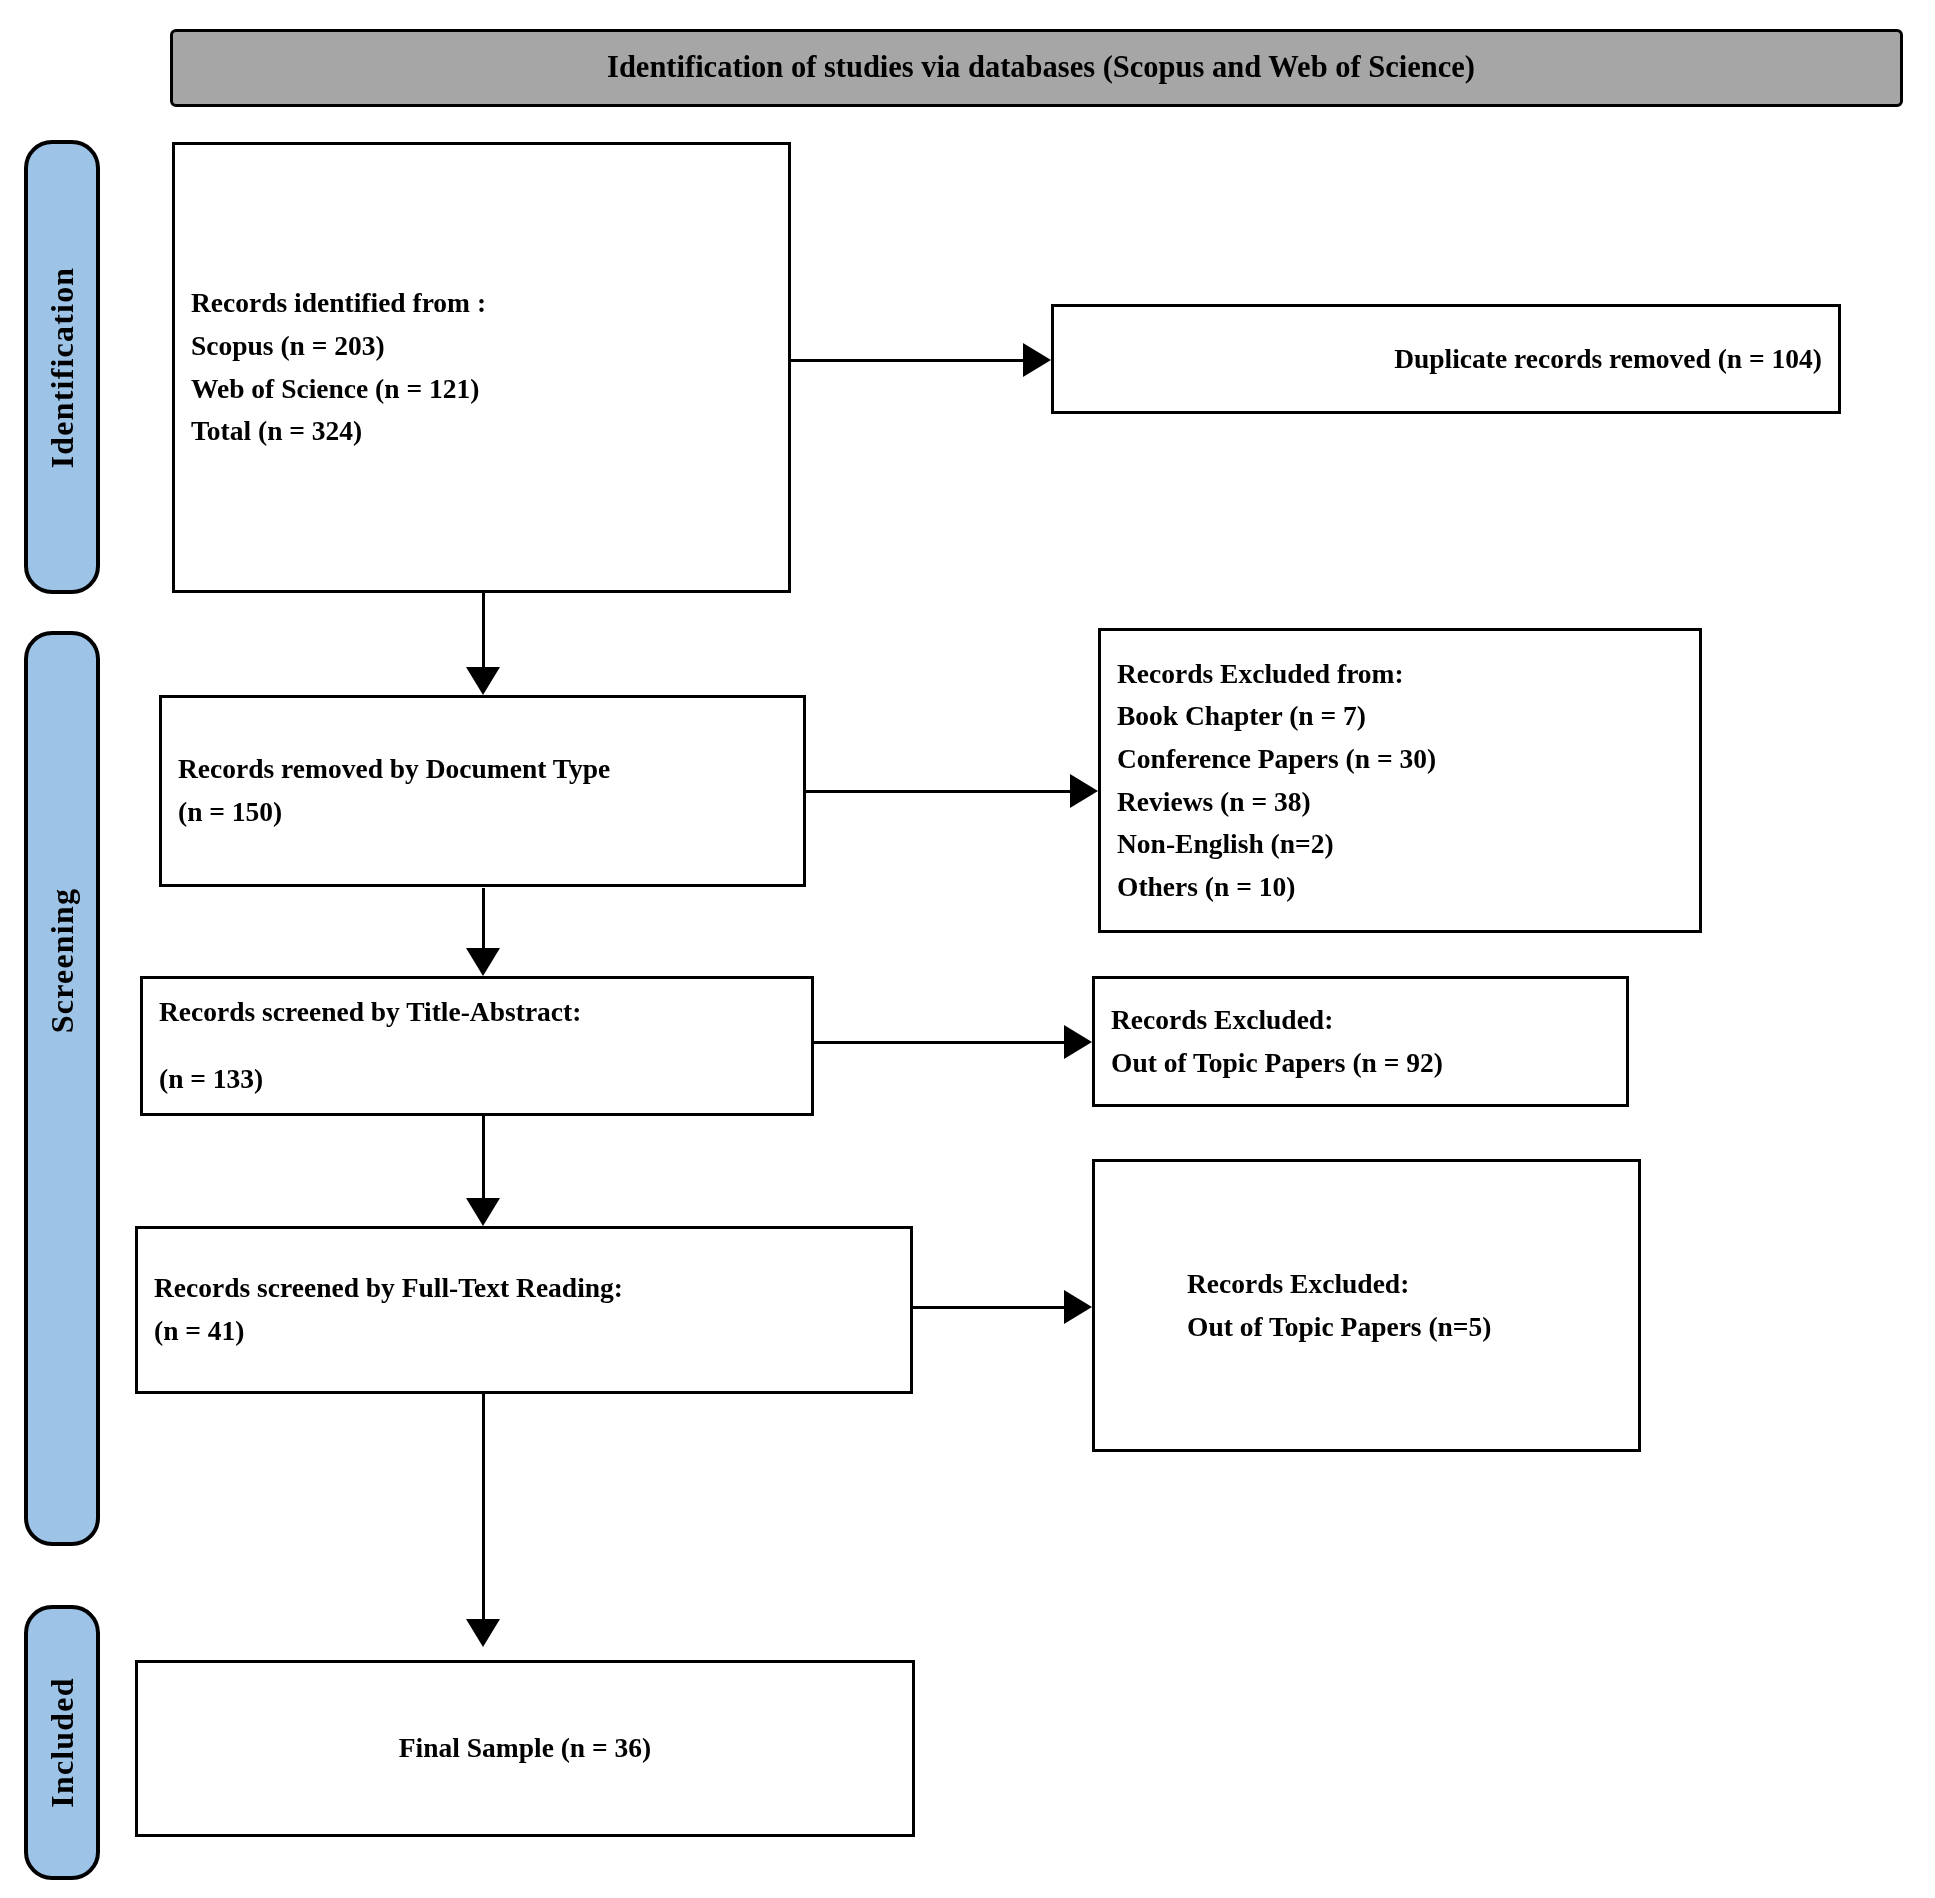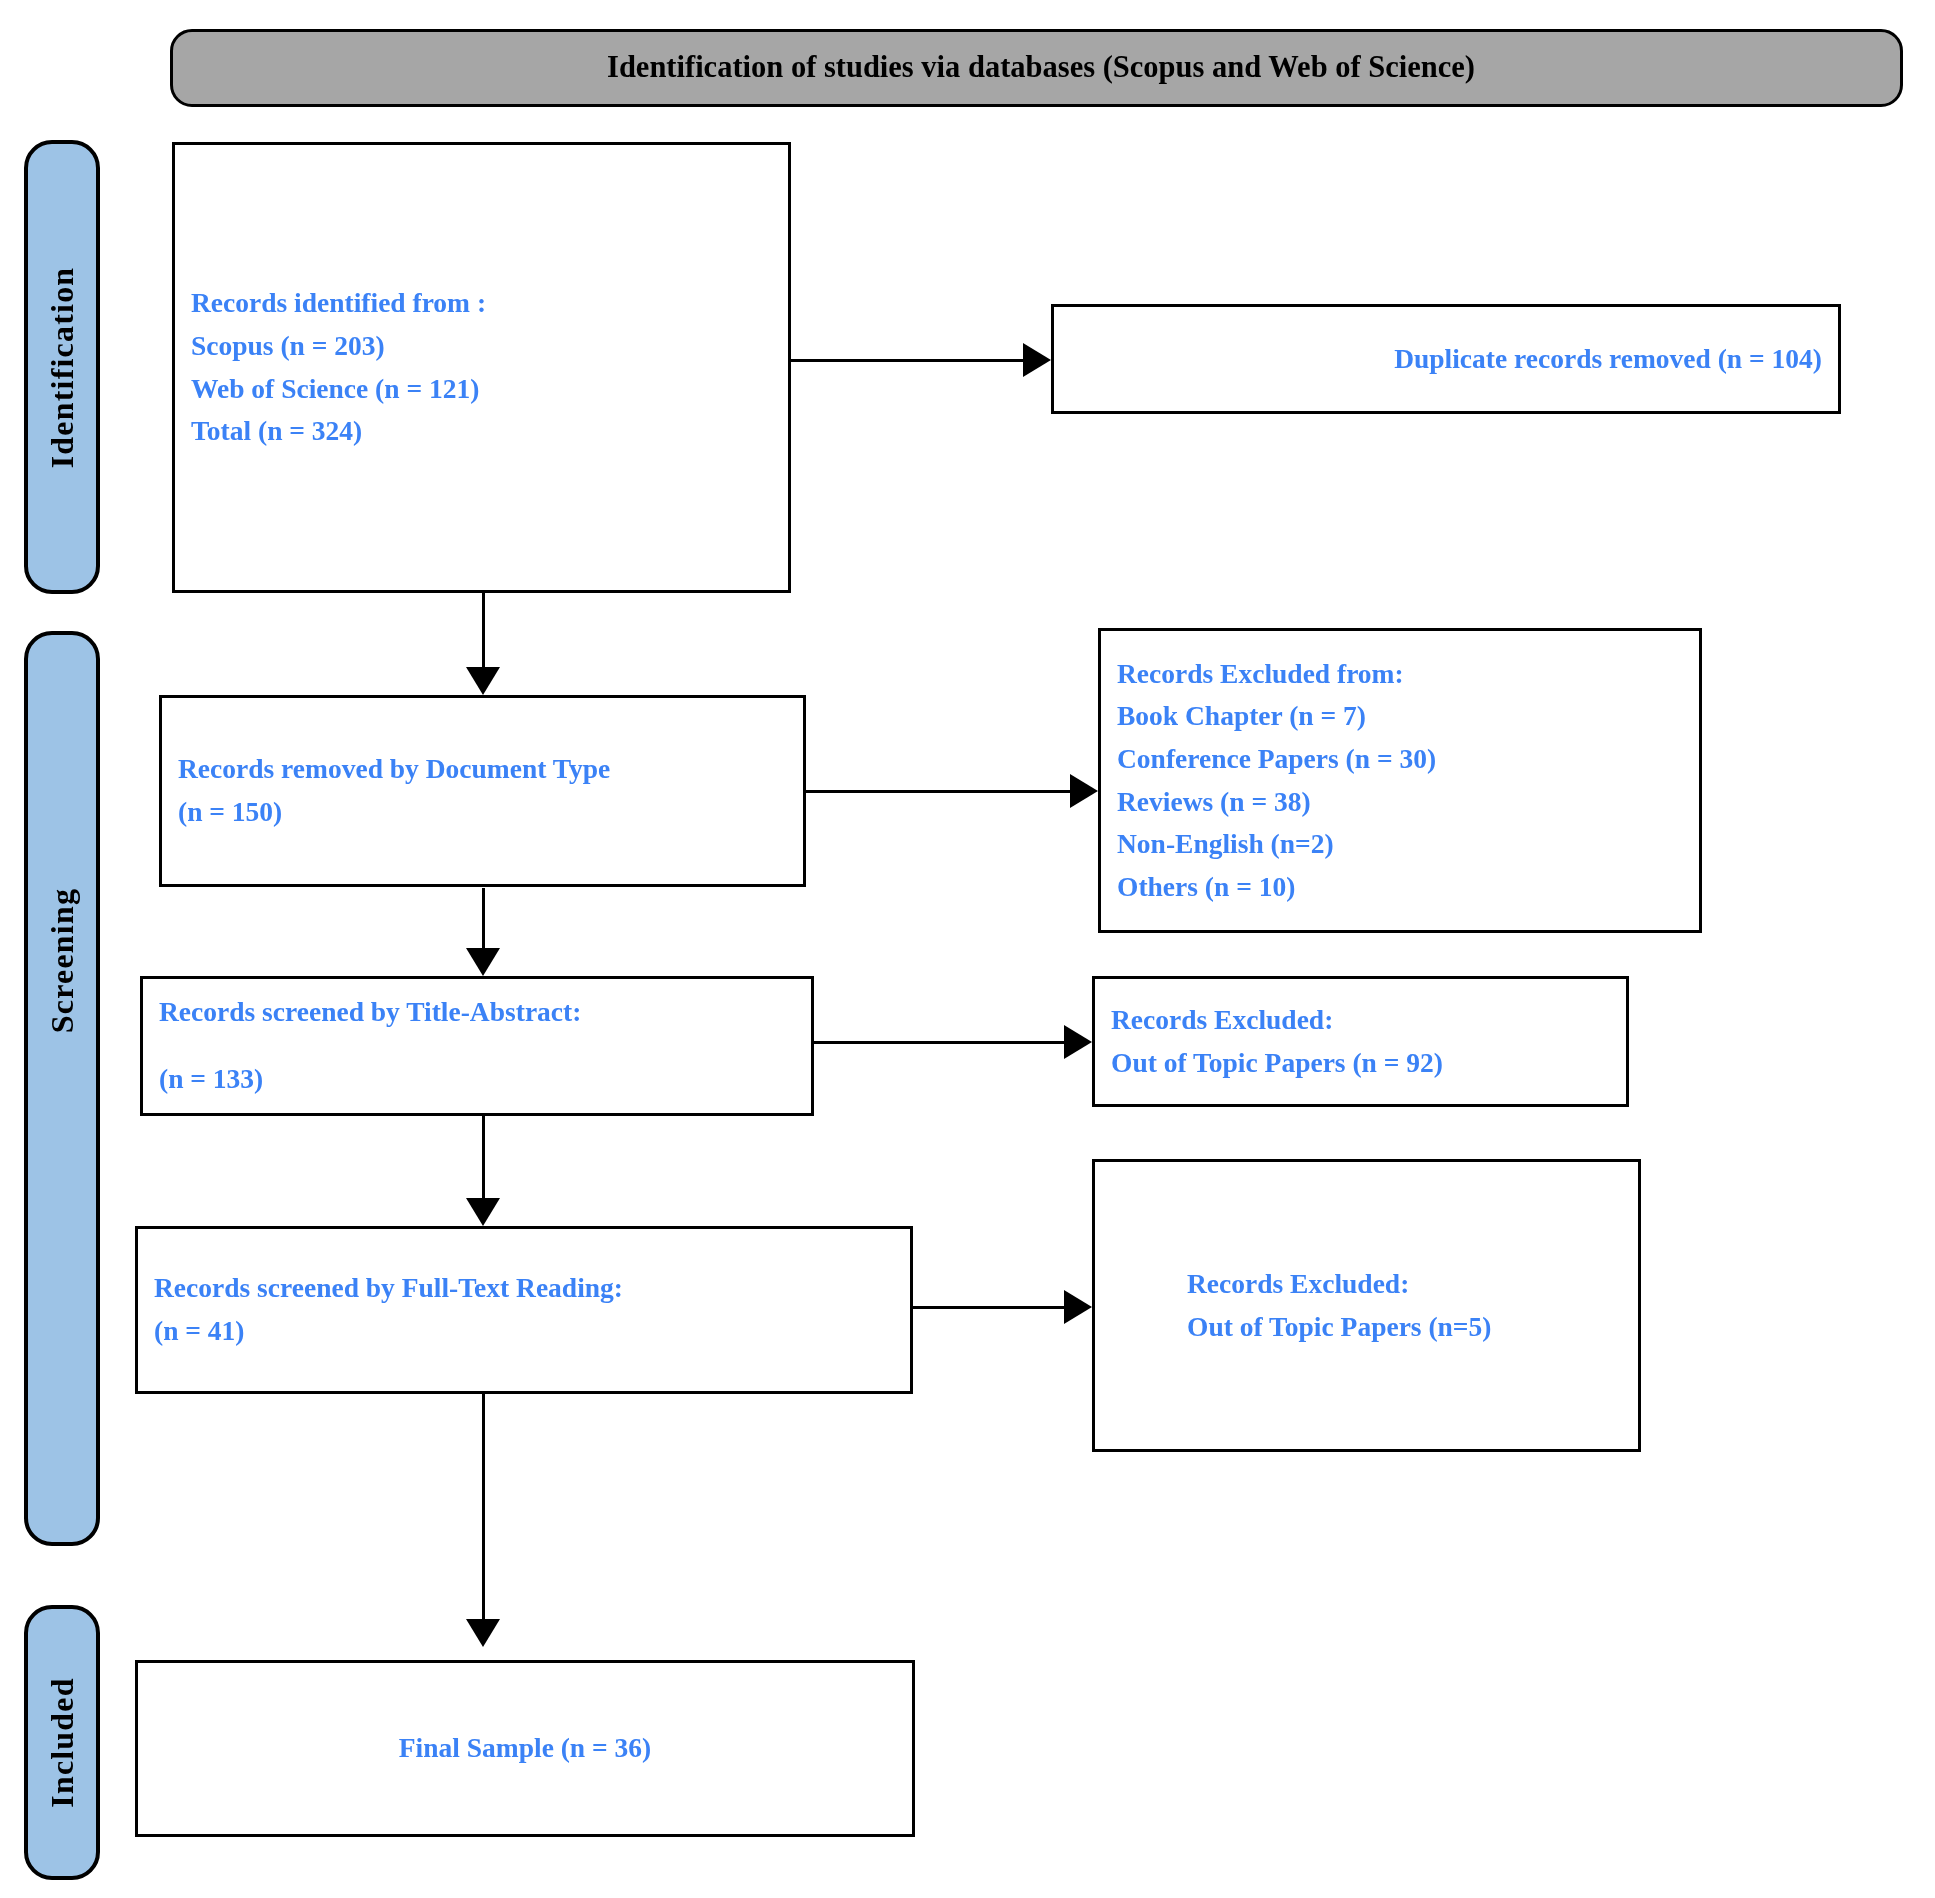--- a/index.html
+++ b/index.html
@@ -22,21 +22,21 @@
 
   
   .header-banner {
     position: absolute;
     left: 170px;
     top: 29px;
     width: 1733px;
     height: 78px;
     background: #A6A6A6;
     border: 3.7px solid #000000;
-    border-radius: 22px;
+    border-radius: 6px;
     box-sizing: border-box;
     display: flex;
     align-items: center;
     justify-content: center;
     padding-left: 9px;
   }
   .header-banner .header-text {
     font-size: 30.5px;
     font-weight: bold;
     color: #000000;
@@ -83,21 +83,21 @@
     border: 3.1px solid #000000;
     box-sizing: border-box;
     padding: 0 16px;
     display: flex;
     flex-direction: column;
     justify-content: center;
   }
   .node .line {
     font-size: 27.5px;
     font-weight: bold;
-    color: #3b82f6;
+    color: #000000;
     line-height: 1.55;
     white-space: nowrap;
   }
   .node.align-center { align-items: center; text-align: center; margin-top: 13px; }
   .node.align-left   { align-items: flex-start; text-align: left; }
 
   
   #node-identified       { left: 172px;  top: 142px;  width: 619px; height: 451px; }
   #node-duplicates       { left: 1051px; top: 304px;  width: 790px; height: 110px;
                            justify-content: center; align-items: flex-end; }

